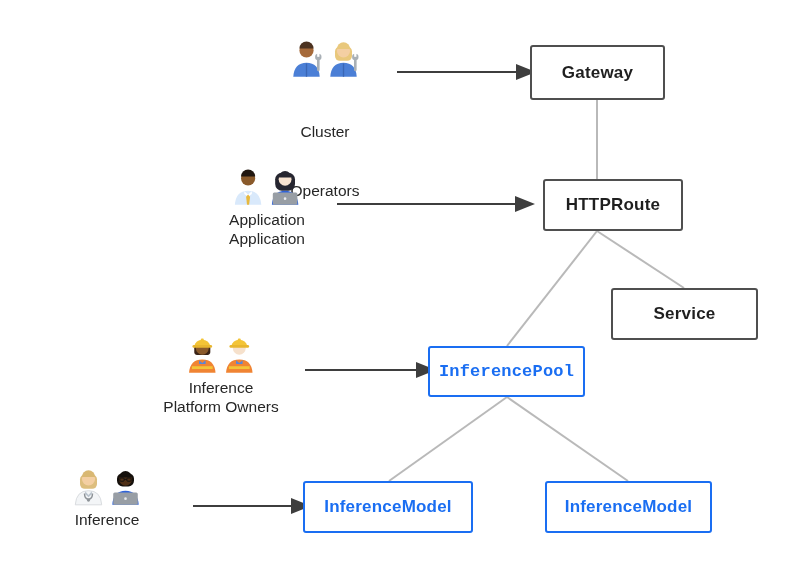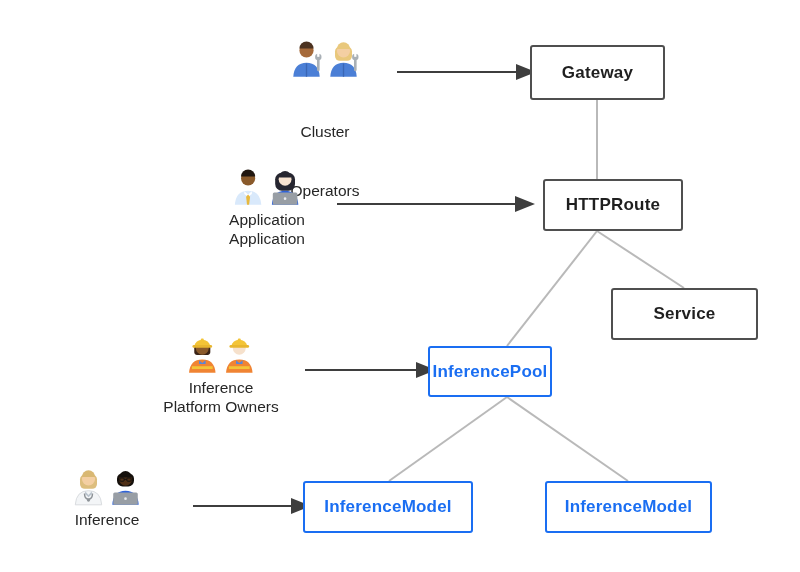--- a/index.html
+++ b/index.html
@@ -34,21 +34,21 @@
     color: var(--node-text-gray, #1f1f1f);
     letter-spacing: 0.2px;
   }
   .node.blue {
     border-color: var(--node-border-blue, #1a6ef2);
     color: var(--node-text-blue, #1a6ef2);
   }
   #node-gateway            { left: 530px; top: 45px;  width: 135px; height: 55px; }
   #node-httproute          { left: 527px; top: 179px; width: 140px; height: 52px; margin-left: 16px; }
   #node-service            { left: 611px; top: 288px; width: 147px; height: 52px; }
-  #node-inferencepool      { left: 428px; top: 346px; width: 124px; height: 51px; }
+  #node-inferencepool      { left: 428px; top: 346px; width: 157px; height: 51px; font-family: Liberation Mono, monospace; }
   #node-inferencemodel-a   { left: 303px; top: 481px; width: 170px; height: 52px; }
   #node-inferencemodel-b   { left: 545px; top: 481px; width: 167px; height: 52px; }
 
   .persona {
     position: absolute;
     display: flex;
     flex-direction: column;
     align-items: center;
     text-align: center;
     color: #262626;

